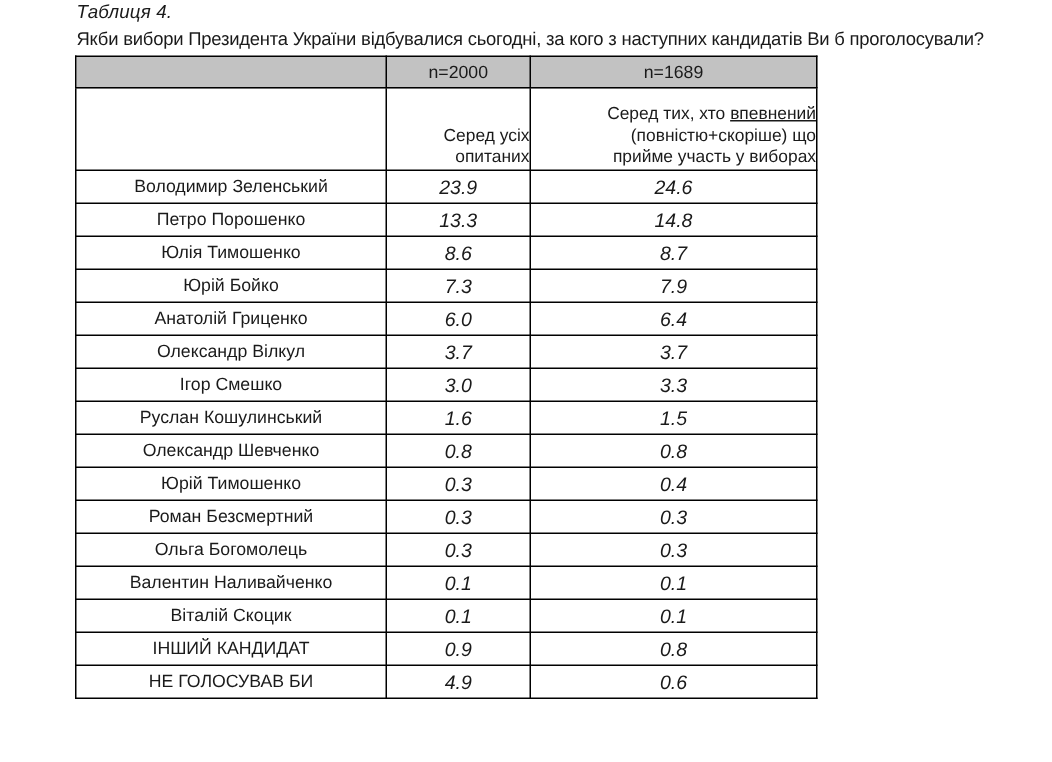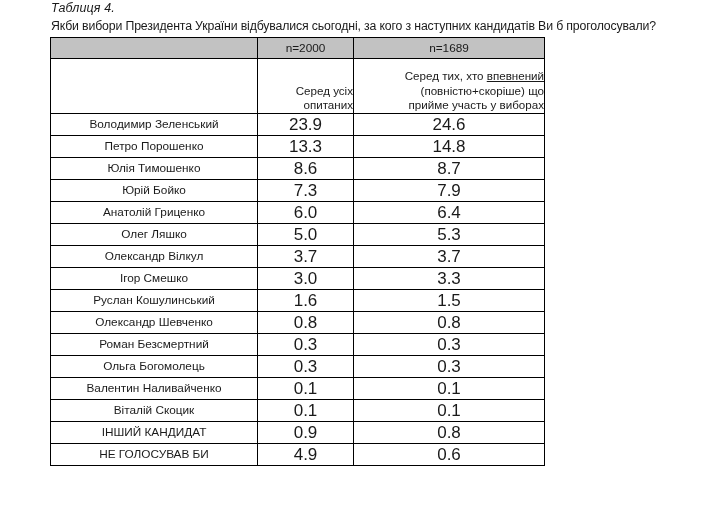--- a/index.html
+++ b/index.html
@@ -91,23 +91,24 @@
     text-align: center;
     padding-left: 7px;
     font-size: 11.8px;
     line-height: 21px;
     height: 21px;
     white-space: nowrap;
     overflow: hidden;
   }
   td.num {
     text-align: center;
-    font-size: 17px;
+    font-size: 13px;
     line-height: 21px;
     height: 21px;
+    font-style: italic;
   }
 </style>
 </head>
 <body>
 
 <div class="page">
 
   <div class="table-caption">Таблиця 4.</div>
 
   <div class="question">Якби вибори Президента України відбувалися сьогодні, за кого з наступних кандидатів Ви б проголосували?</div>
@@ -154,45 +155,45 @@
           <td class="name">Юрій Бойко</td>
           <td class="num">7.3</td>
           <td class="num">7.9</td>
         </tr>
         <tr>
           <td class="name">Анатолій Гриценко</td>
           <td class="num">6.0</td>
           <td class="num">6.4</td>
         </tr>
         <tr>
-          <td class="name">Олег Ляшко</td>
-          <td class="num">5.0</td>
-          <td class="num">5.3</td>
-        </tr>
-        <tr>
           <td class="name">Олександр Вілкул</td>
           <td class="num">3.7</td>
           <td class="num">3.7</td>
         </tr>
         <tr>
           <td class="name">Ігор Смешко</td>
           <td class="num">3.0</td>
           <td class="num">3.3</td>
         </tr>
         <tr>
           <td class="name">Руслан Кошулинський</td>
           <td class="num">1.6</td>
           <td class="num">1.5</td>
         </tr>
         <tr>
           <td class="name">Олександр Шевченко</td>
           <td class="num">0.8</td>
           <td class="num">0.8</td>
         </tr>
         <tr>
+          <td class="name">Юрій Тимошенко</td>
+          <td class="num">0.3</td>
+          <td class="num">0.4</td>
+        </tr>
+        <tr>
           <td class="name">Роман Безсмертний</td>
           <td class="num">0.3</td>
           <td class="num">0.3</td>
         </tr>
         <tr>
           <td class="name">Ольга Богомолець</td>
           <td class="num">0.3</td>
           <td class="num">0.3</td>
         </tr>
         <tr>

